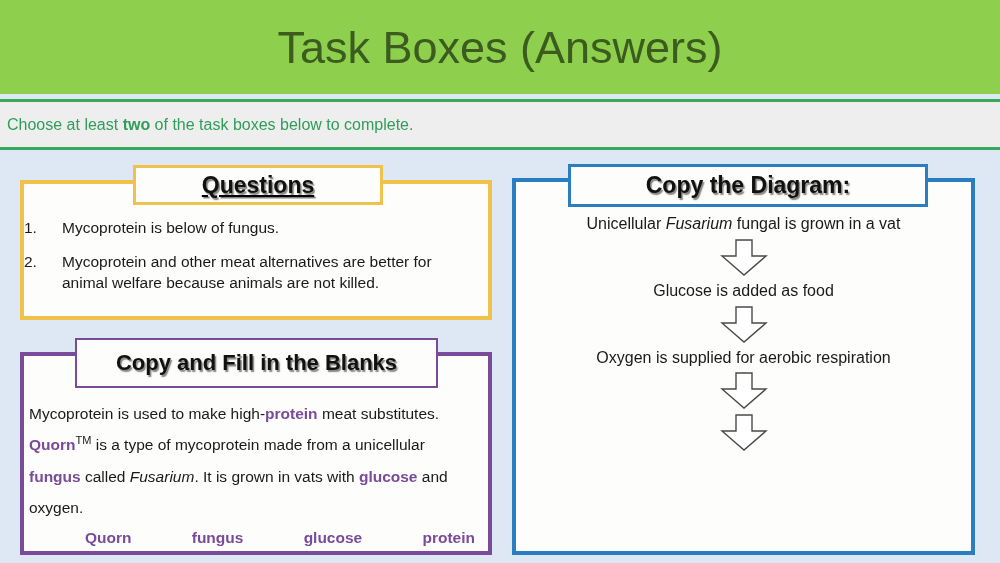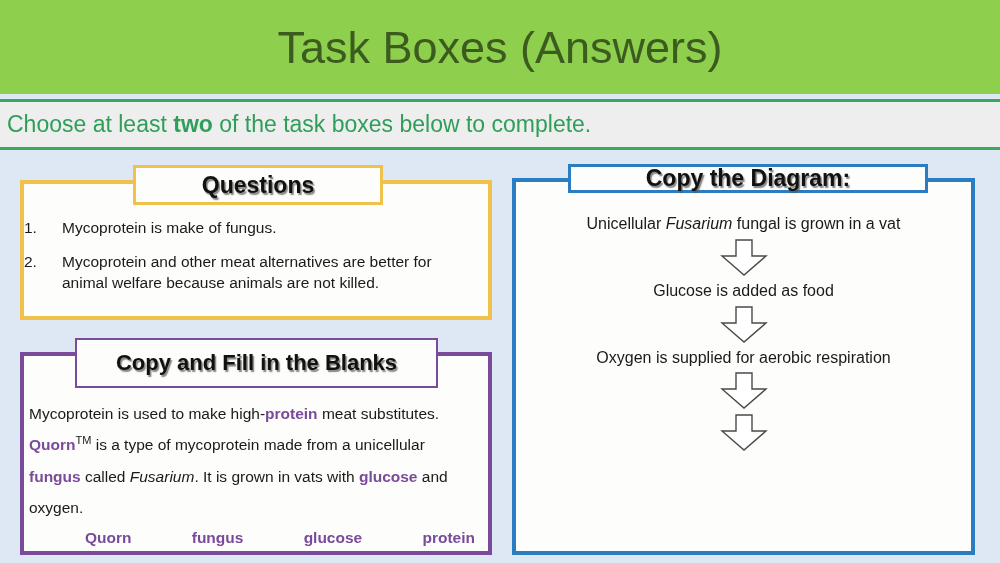--- a/index.html
+++ b/index.html
@@ -51,21 +51,21 @@
   .subtitle-band {
     position: absolute;
     left: 0; top: 102px;
     width: 1000px;
     height: 45px;
     background: #eeeeee;
     display: flex;
     align-items: center;
   }
   .subtitle-text {
-    font-size: 23px;
+    font-size: 16px;
     color: #2e9e58;
     padding-left: 7px;
     white-space: nowrap;
   }
   .subtitle-text b { font-weight: bold; }
   .subtitle-rule {
     position: absolute;
     left: 0; top: 147px;
     width: 1000px;
     height: 3px;
@@ -107,20 +107,21 @@
   
   #questions-box {
     left: 20px; top: 180px;
     width: 472px; height: 140px;
     border: 4px solid #f0c24b;
   }
   #questions-banner {
     left: 133px; top: 165px;
     width: 250px; height: 40px;
     border: 3px solid #f0c24b;
+    text-decoration: underline;
   }
   #questions-banner .banner-text { font-size: 23px; }
   .q-list {
     position: absolute;
     left: 24px; top: 218px;
     width: 455px;
   }
   .q-item {
     display: flex;
     font-size: 15.5px;
@@ -168,21 +169,21 @@
   }
 
   
   #diagram-box {
     left: 512px; top: 178px;
     width: 463px; height: 377px;
     border: 4px solid #2b7dc1;
   }
   #diagram-banner {
     left: 568px; top: 164px;
-    width: 360px; height: 29px;
+    width: 360px; height: 43px;
     border: 3px solid #2b7dc1;
   }
   #diagram-banner .banner-text { font-size: 23px; }
   .flow {
     position: absolute;
     left: 520px; top: 212px;
     width: 447px;
     display: flex;
     flex-direction: column;
     align-items: center;
@@ -217,21 +218,21 @@
 
   <div class="body-area"></div>
 
   <div class="task-box" id="questions-box"></div>
   <div class="task-banner" id="questions-banner">
     <span class="banner-text">Questions</span>
   </div>
   <div class="q-list">
     <div class="q-item">
       <span class="q-num">1.</span>
-      <span class="q-text">Mycoprotein is make of fungus.</span>
+      <span class="q-text">Mycoprotein is below of fungus.</span>
     </div>
     <div class="q-item">
       <span class="q-num">2.</span>
       <span class="q-text">Mycoprotein and other meat alternatives are better for animal welfare because animals are not killed.</span>
     </div>
   </div>
 
   <div class="task-box" id="blanks-box"></div>
   <div class="task-banner" id="blanks-banner">
     <span class="banner-text">Copy and Fill in the Blanks</span>

